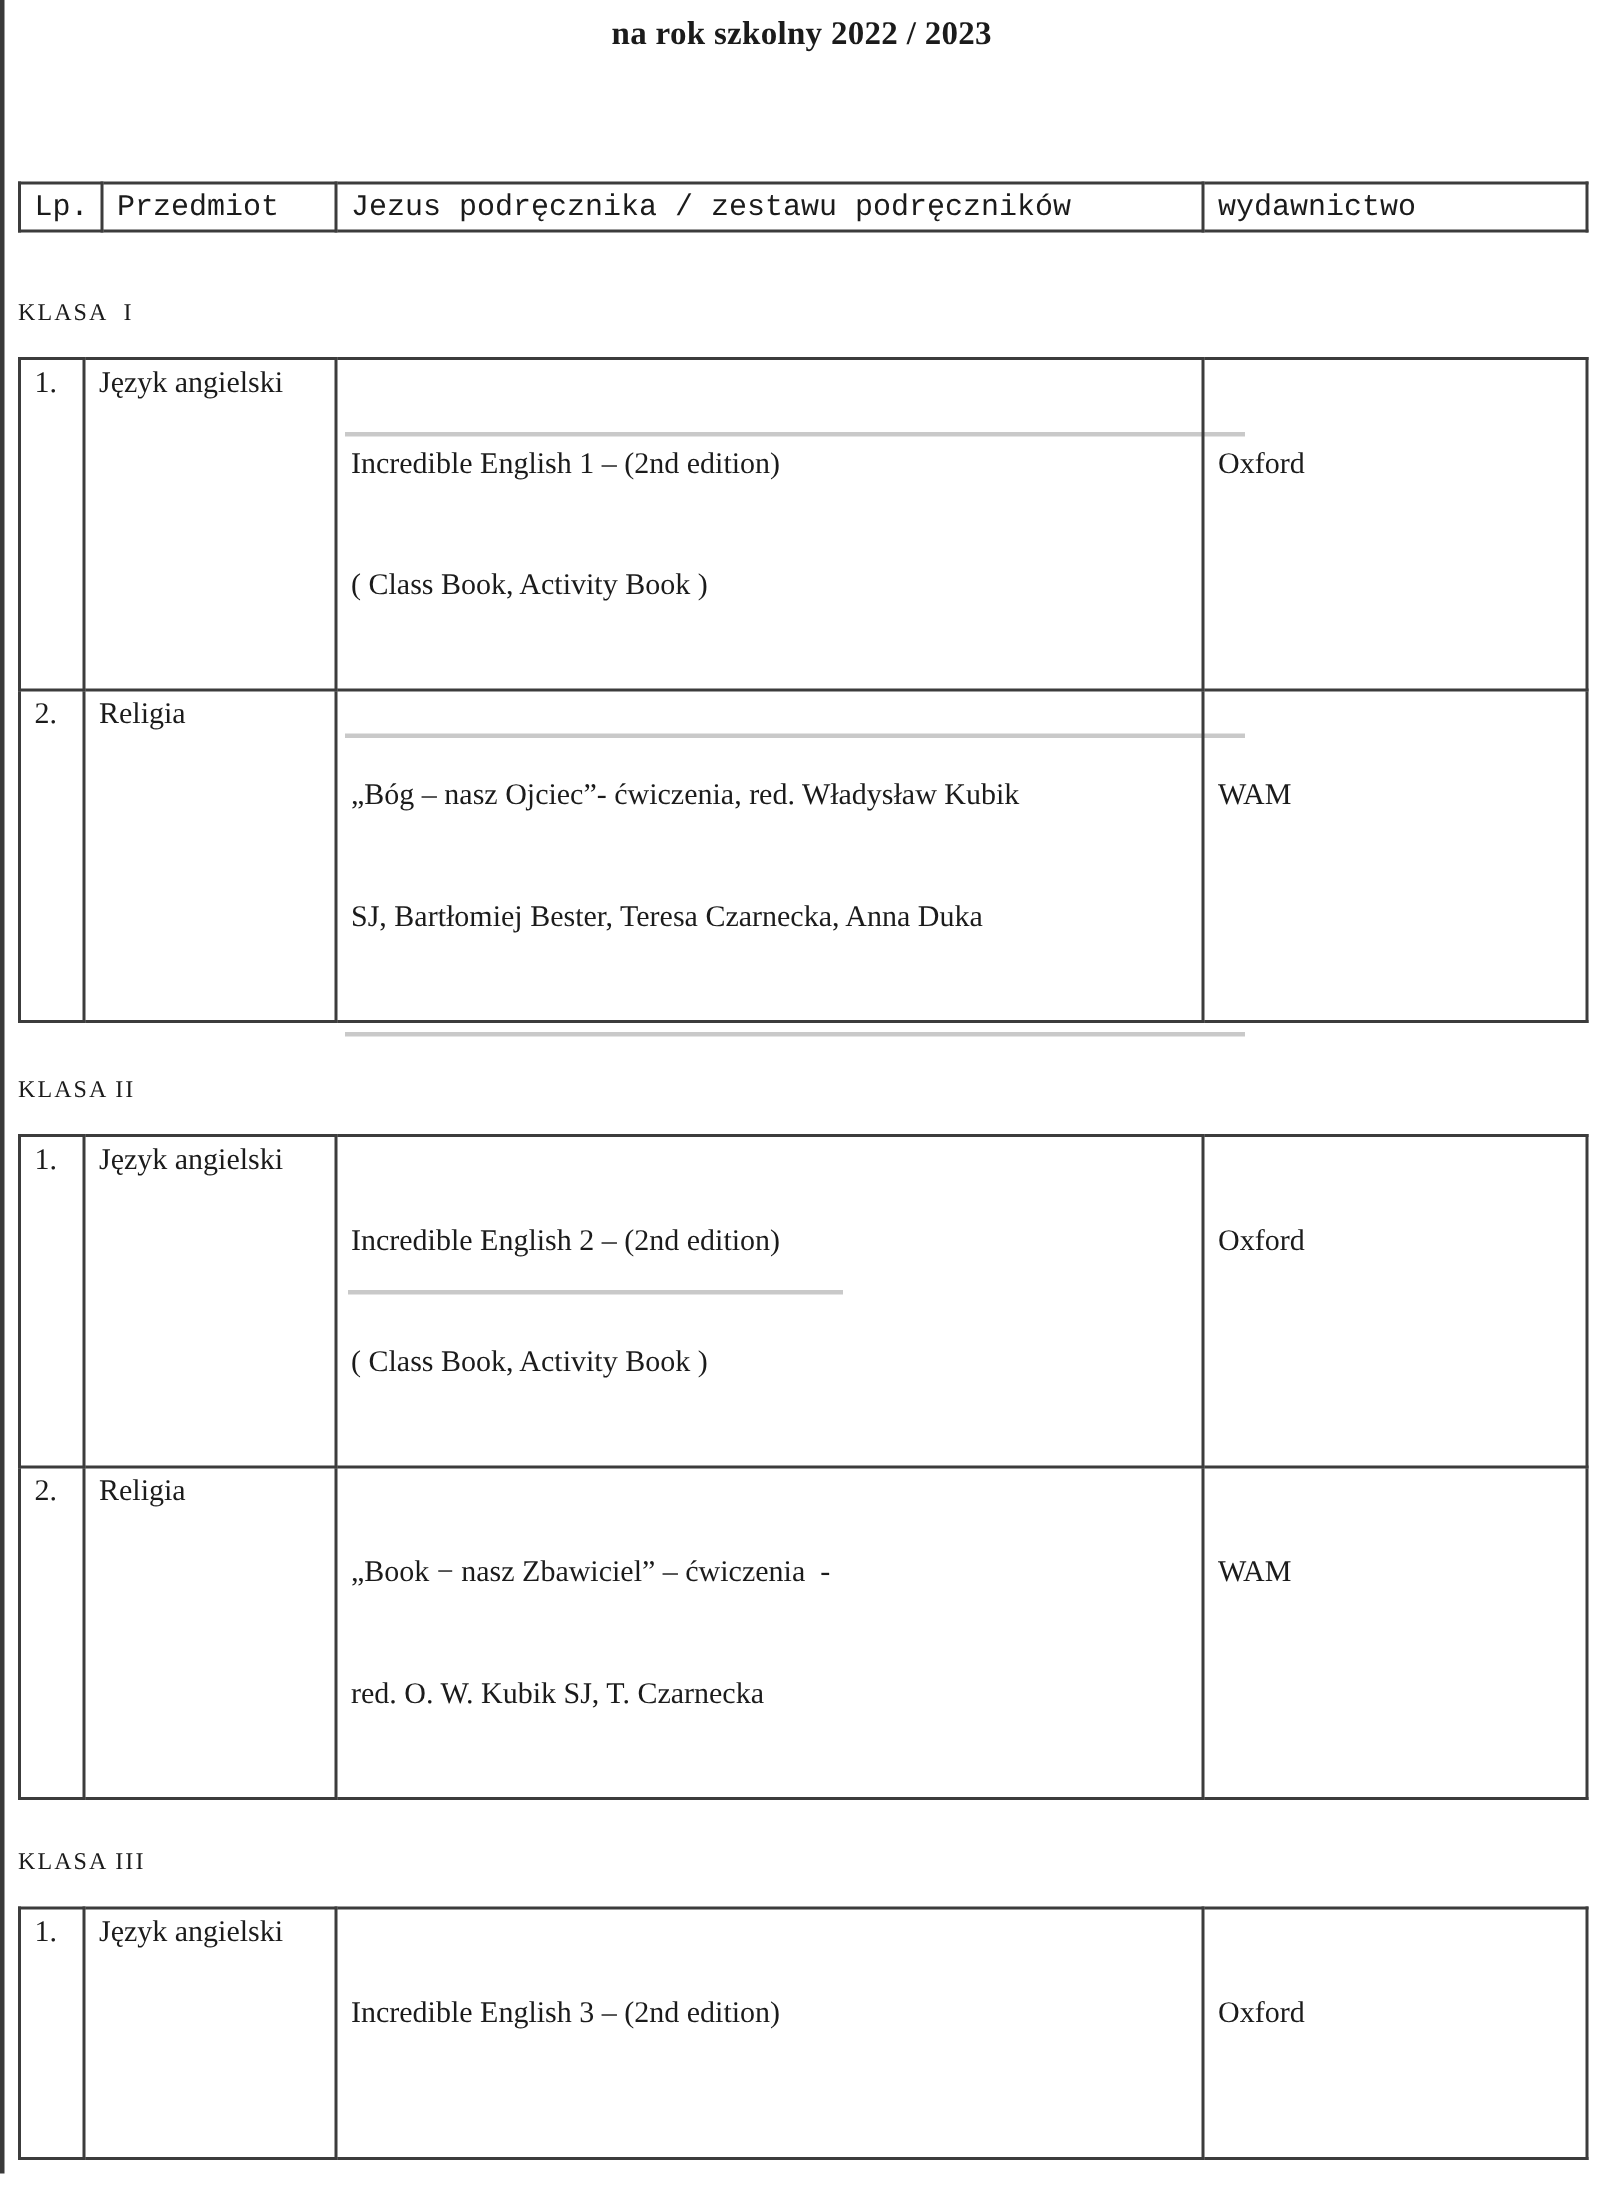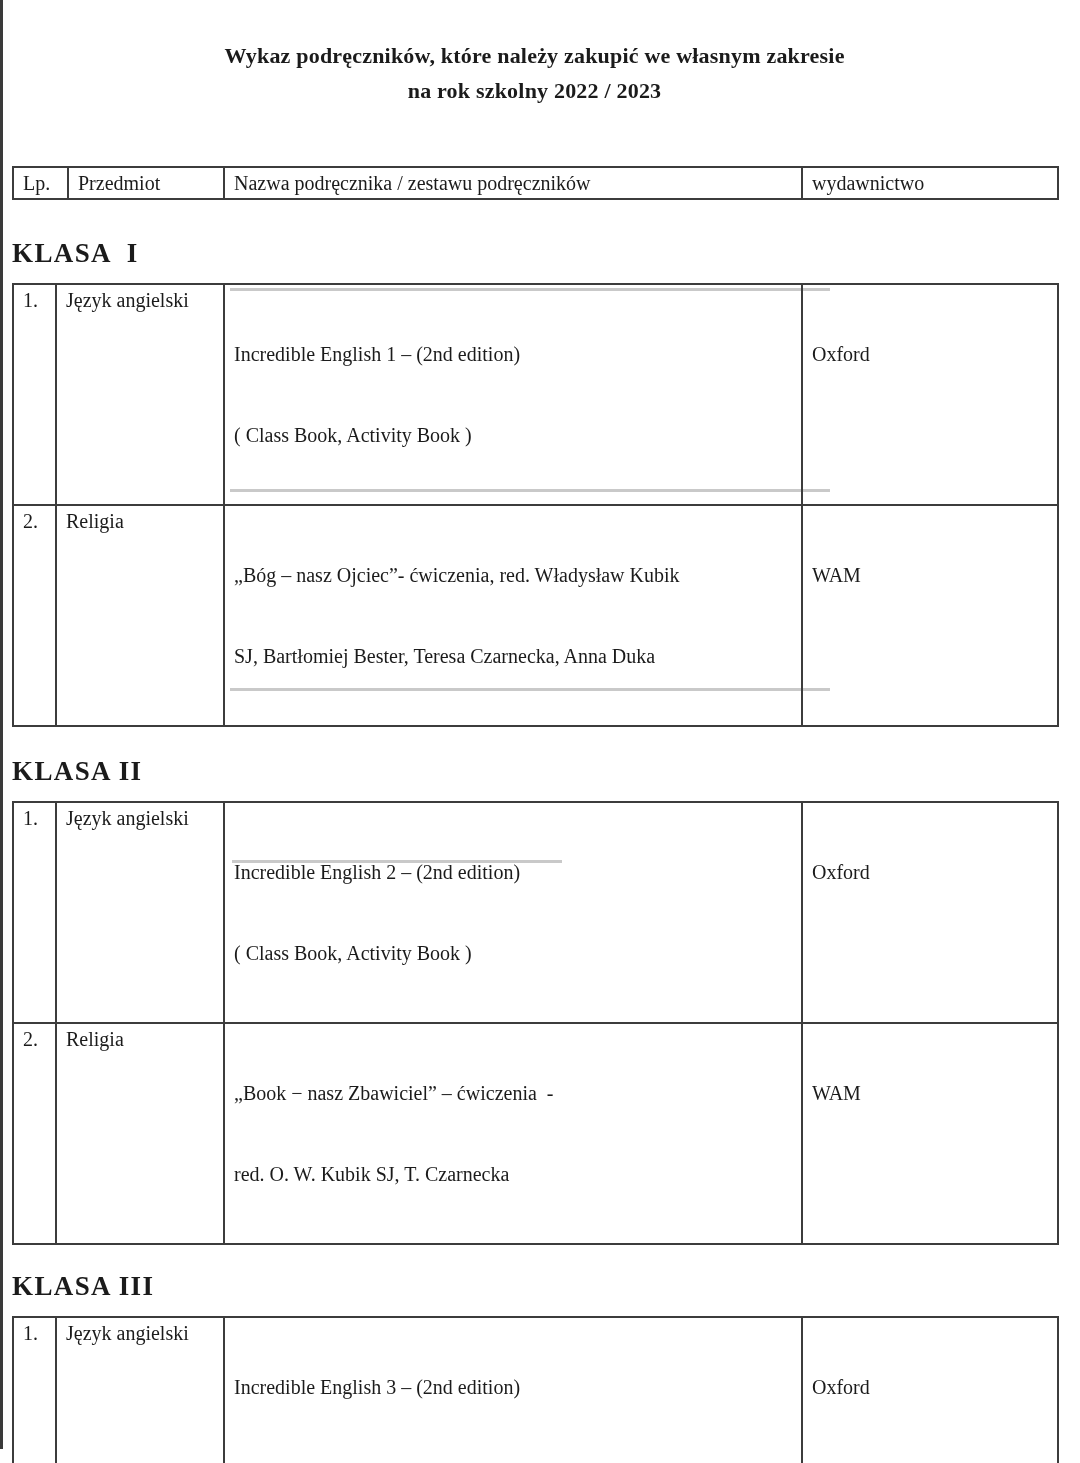--- a/index.html
+++ b/index.html
@@ -60,35 +60,35 @@
     line-height: 27px;
     padding: 2px 6px 1px 9px;
     white-space: pre;
     overflow: hidden;
   }
   .ln {
     min-height: 27px;
     white-space: pre;
   }
   
-  table.header-tbl { margin-top: 62px; }
+  table.header-tbl { margin-top: 86px; font-family: Liberation Mono, monospace; }
   table.header-tbl col.c1 { width: 55px; }
   table.header-tbl col.c2 { width: 156px; }
   table.header-tbl col.c3 { width: 578px; }
   table.header-tbl col.c4 { width: 256px; }
 
   table.grp-a col.c1 { width: 43px; }
   table.grp-a col.c2 { width: 168px; }
   table.grp-a col.c3 { width: 578px; }
   table.grp-a col.c4 { width: 256px; }
 
   .klasa {
     margin: 0;
-    font-weight: 700;
-    font-size: 27px;
+    font-weight: 400;
+    font-size: 16px;
     line-height: 27px;
     letter-spacing: 1.4px;
     white-space: pre;
   }
   .mt-k1 { margin-top: 40px; }
   .mt-t1 { margin-top: 16px; }
   .mt-k2 { margin-top: 31px; }
   .mt-t2 { margin-top: 16px; }
   .mt-k3 { margin-top: 28px; }
   .mt-t3 { margin-top: 16px; }
@@ -97,35 +97,34 @@
 <body>
 
 <div class="scan-edge"></div>
 <div class="scan-artifact art-k1"></div>
 <div class="scan-artifact art-k2"></div>
 <div class="scan-artifact art-k3"></div>
 <div class="scan-artifact art-k4"></div>
 
 <div class="content">
 
-  <div class="title-line title-1">Wykaz podręczników, które należy zakupić we własnym zakresie</div>
   <div class="title-line title-2">na rok szkolny 2022 / 2023</div>
 
   <table class="tbl header-tbl">
     <colgroup>
         <col class="c1">
         <col class="c2">
         <col class="c3">
         <col class="c4">
       </colgroup>
     <tbody>
         <tr>
       <td>Lp.</td>
       <td>Przedmiot</td>
-      <td>Nazwa podręcznika / zestawu podręczników</td>
+      <td>Jezus podręcznika / zestawu podręczników</td>
       <td>wydawnictwo</td>
     </tr>
   </tbody>
     </table>
 
   <h2 class="klasa mt-k1">KLASA  I</h2>
   <table class="tbl grp-a mt-t1">
     <colgroup>
         <col class="c1">
         <col class="c2">

